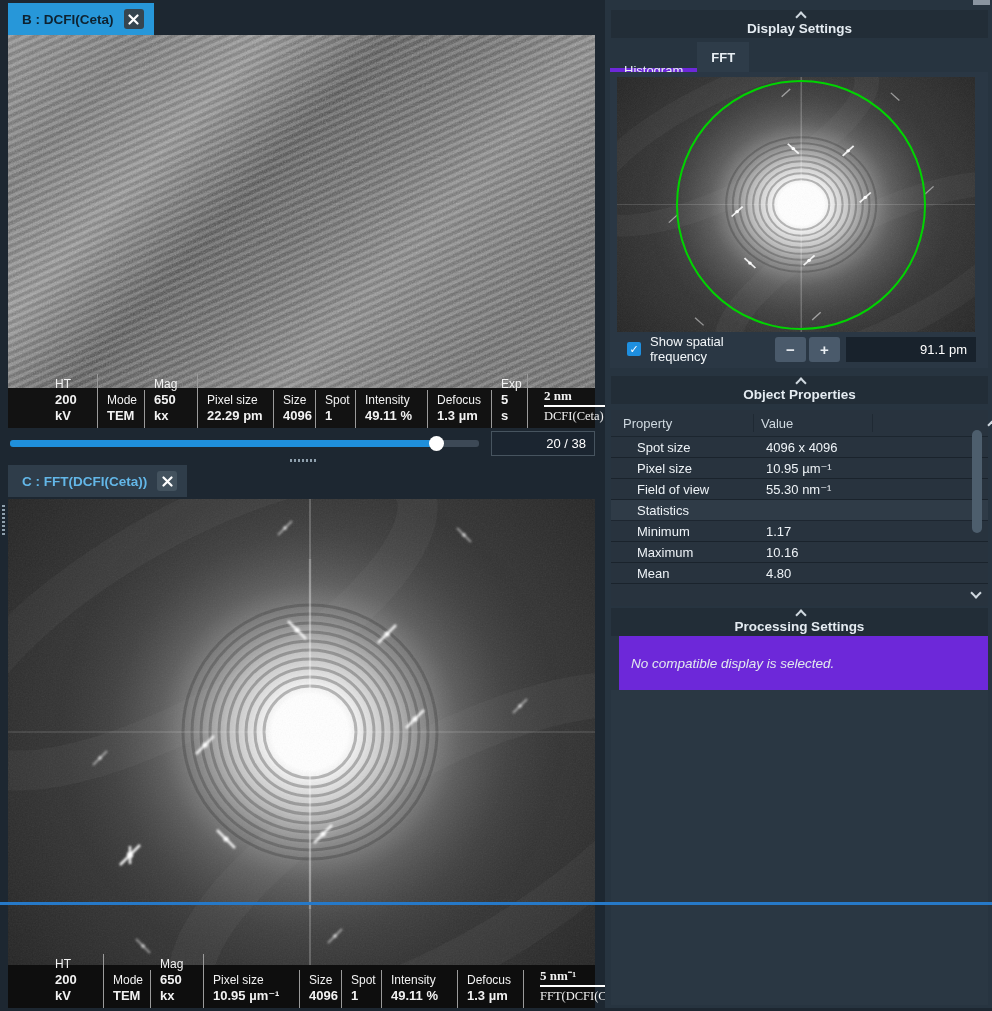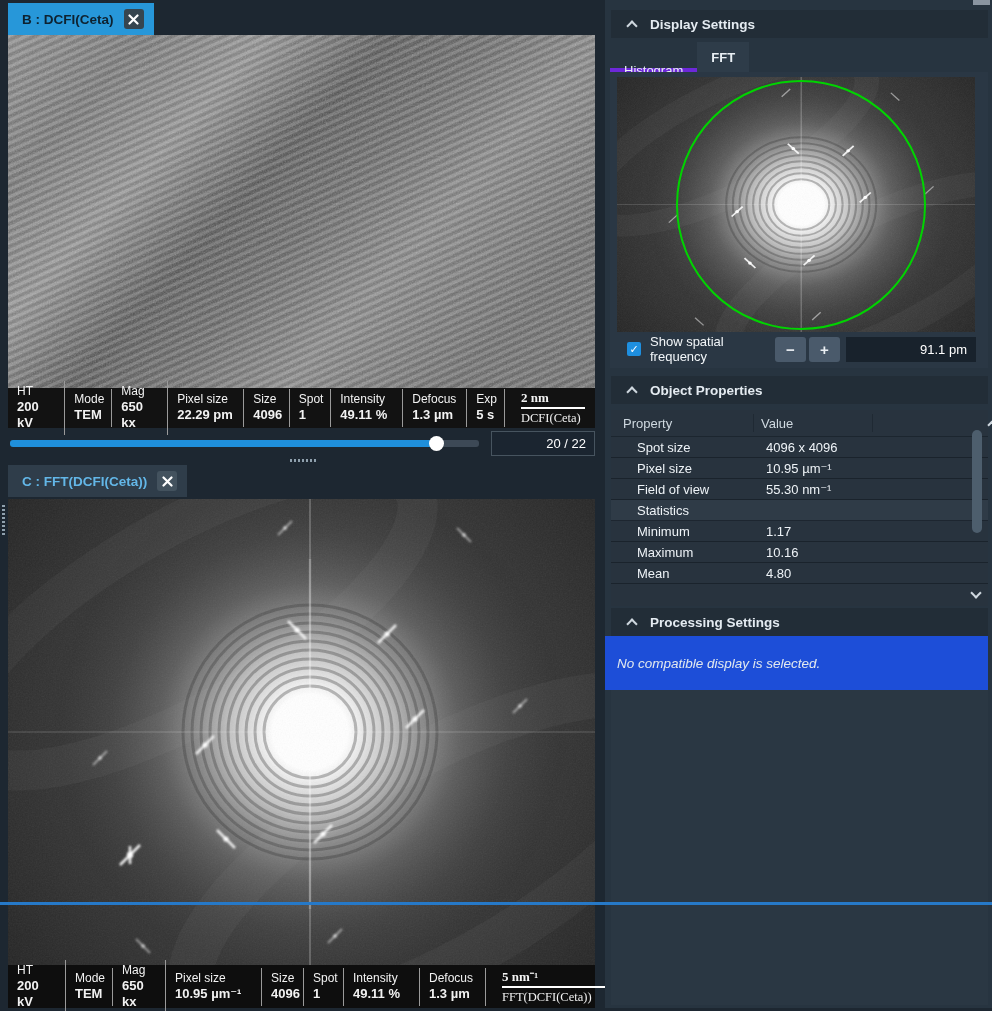--- a/index.html
+++ b/index.html
@@ -15,21 +15,21 @@
   .img-tab.active { background:#2797d9; color:#0e2230; }
   .img-tab.inactive { background:#2f3d4a; color:#63b7e8; }
   .closebox { width:20px; height:20px; border-radius:3px; display:flex; align-items:center;
               justify-content:center; }
   .img-tab.active .closebox { background:#36454f; }
   .img-tab.inactive .closebox { background:#43525e; }
   .viewport { background:#000; overflow:hidden; }
   .viewport svg { display:block; }
 
   
-  .statusbar { display:flex; align-items:center; background:#121212; color:#f2f2f2; }
+  .statusbar { display:flex; align-items:flex-end; background:#121212; color:#f2f2f2;padding-left:38px; }
   .sb-cell { display:flex; flex-direction:column; justify-content:center; padding:3px 8px 4px 9px;
              border-right:1px solid #9a9a9a; }
   .sb-label { font-size:12px; line-height:15px; }
   .sb-value { font-size:13px; line-height:16px; font-weight:bold; }
   .sb-scale { flex:1; display:flex; flex-direction:column; justify-content:center;
               padding:3px 10px 4px 16px;font-family:Liberation Serif, serif; }
   .scale-text { font-size:13px; font-weight:bold; border-bottom:2px solid #fff; padding-bottom:1px; }
   .scale-name { font-size:12.5px; margin-top:2px; }
 
   
@@ -42,21 +42,21 @@
                line-height:23px; padding-right:8px; }
   .hdots { width:28px; height:3px;
            background:repeating-linear-gradient(90deg,#8fa0ad 0 2px,transparent 2px 4px); }
   .vdots { width:3px; height:30px;
            background:repeating-linear-gradient(180deg,#8fa0ad 0 2px,transparent 2px 4px); }
 
   
   #rightpanel { left:605px; top:0; width:387px; height:1008px; background:#273440; }
   .sec-header { position:absolute; left:6px; right:4px; height:28px; background:#222d37;
                 display:flex; align-items:center; color:#e4ebf1; font-size:13.5px; font-weight:600;
-                cursor:pointer; }
+                cursor:pointer;flex-direction:column; }
   .chev-up { width:8px; height:8px; border-left:2px solid #cfd8df; border-top:2px solid #cfd8df;
              transform:rotate(45deg); margin:3px 14px 0 17px; }
   .chev-down { width:8px; height:8px; border-left:2px solid #cfd8df; border-top:2px solid #cfd8df;
              transform:rotate(225deg); margin-top:-3px; }
   .tabstrip { position:absolute; left:5px; top:42px; height:30px; display:flex; }
   .ptab { display:flex; align-items:center; justify-content:center; padding:0 14px;
           font-size:13px; color:#e8eef3; cursor:pointer; }
   .ptab.active { background:#2e3c49; font-weight:bold; }
   .ptab.inactive { background:#6d28d9;margin-top:26px; }
   .tabpane { position:absolute; left:5px; right:4px; top:72px; height:296px; background:#2a3744; }
@@ -86,21 +86,21 @@
   .op-row { height:21px; display:flex; align-items:center; font-size:13px; color:#eef3f7;
             border-bottom:1px solid rgba(15,22,30,0.55); }
   .op-row .name { padding-left:26px; width:150px; flex:none; }
   .op-row .value { padding-left:5px; }
   .op-row.group { background:#2f3b47; }
   .op-scroll { position:absolute; right:3px; top:0; width:16px; height:196px; }
   .op-scroll .arrow { position:absolute; left:3px; color:#dfe7ed; }
   .sthumb { position:absolute; left:3px; top:20px; width:10px; height:103px; background:#4d5e6d;
             border-radius:5px; }
 
-  .proc-msg { position:absolute; left:0; right:4px; top:636px; height:54px; background:#1d4ed8;
+  .proc-msg { position:absolute; left:14px; right:4px; top:636px; height:54px; background:#6d28d9;
               color:#e2e9ee; font-size:13.5px; font-style:italic; display:flex; align-items:center;
               padding-left:12px; }
   .lowerfill { position:absolute; left:6px; right:4px; top:690px; bottom:3px; background:#2a3743; }
   .mini-thumb { position:absolute; right:2px; top:0; width:17px; height:5px; background:#8a95a1; }
 
   .bottom-edge { position:absolute; left:0; right:0; bottom:0; height:3px; background:#2679c8; }
   .xicon { display:block; }
 </style>
 </head>
 <body>
@@ -206,21 +206,21 @@
     <div class="sb-scale">
       <span class="scale-text" style="width:64px">2 nm</span>
       <span class="scale-name">DCFI(Ceta)</span>
     </div>
   </div>
 
   <div class="abs" style="left:8px; top:430px; width:587px; height:27px;">
     <div class="slider-track">
       <div class="slider-thumb"></div>
     </div>
-    <div class="frame-box">20 / 22</div>
+    <div class="frame-box">20 / 38</div>
   </div>
 
   <div class="abs hdots" style="left:290px; top:459px;"></div>
 
   <div class="abs img-tab-row" style="left:8px; top:465px; height:32px;">
     <div class="img-tab inactive">
       <span>C : FFT(DCFI(Ceta))</span>
       <span class="closebox">
         <svg class="xicon" width="11" height="11" viewBox="0 0 11 11">
             <path d="M1.5 1.5 L9.5 9.5 M9.5 1.5 L1.5 9.5" stroke="#fff" stroke-width="2.2" stroke-linecap="round"></path>

